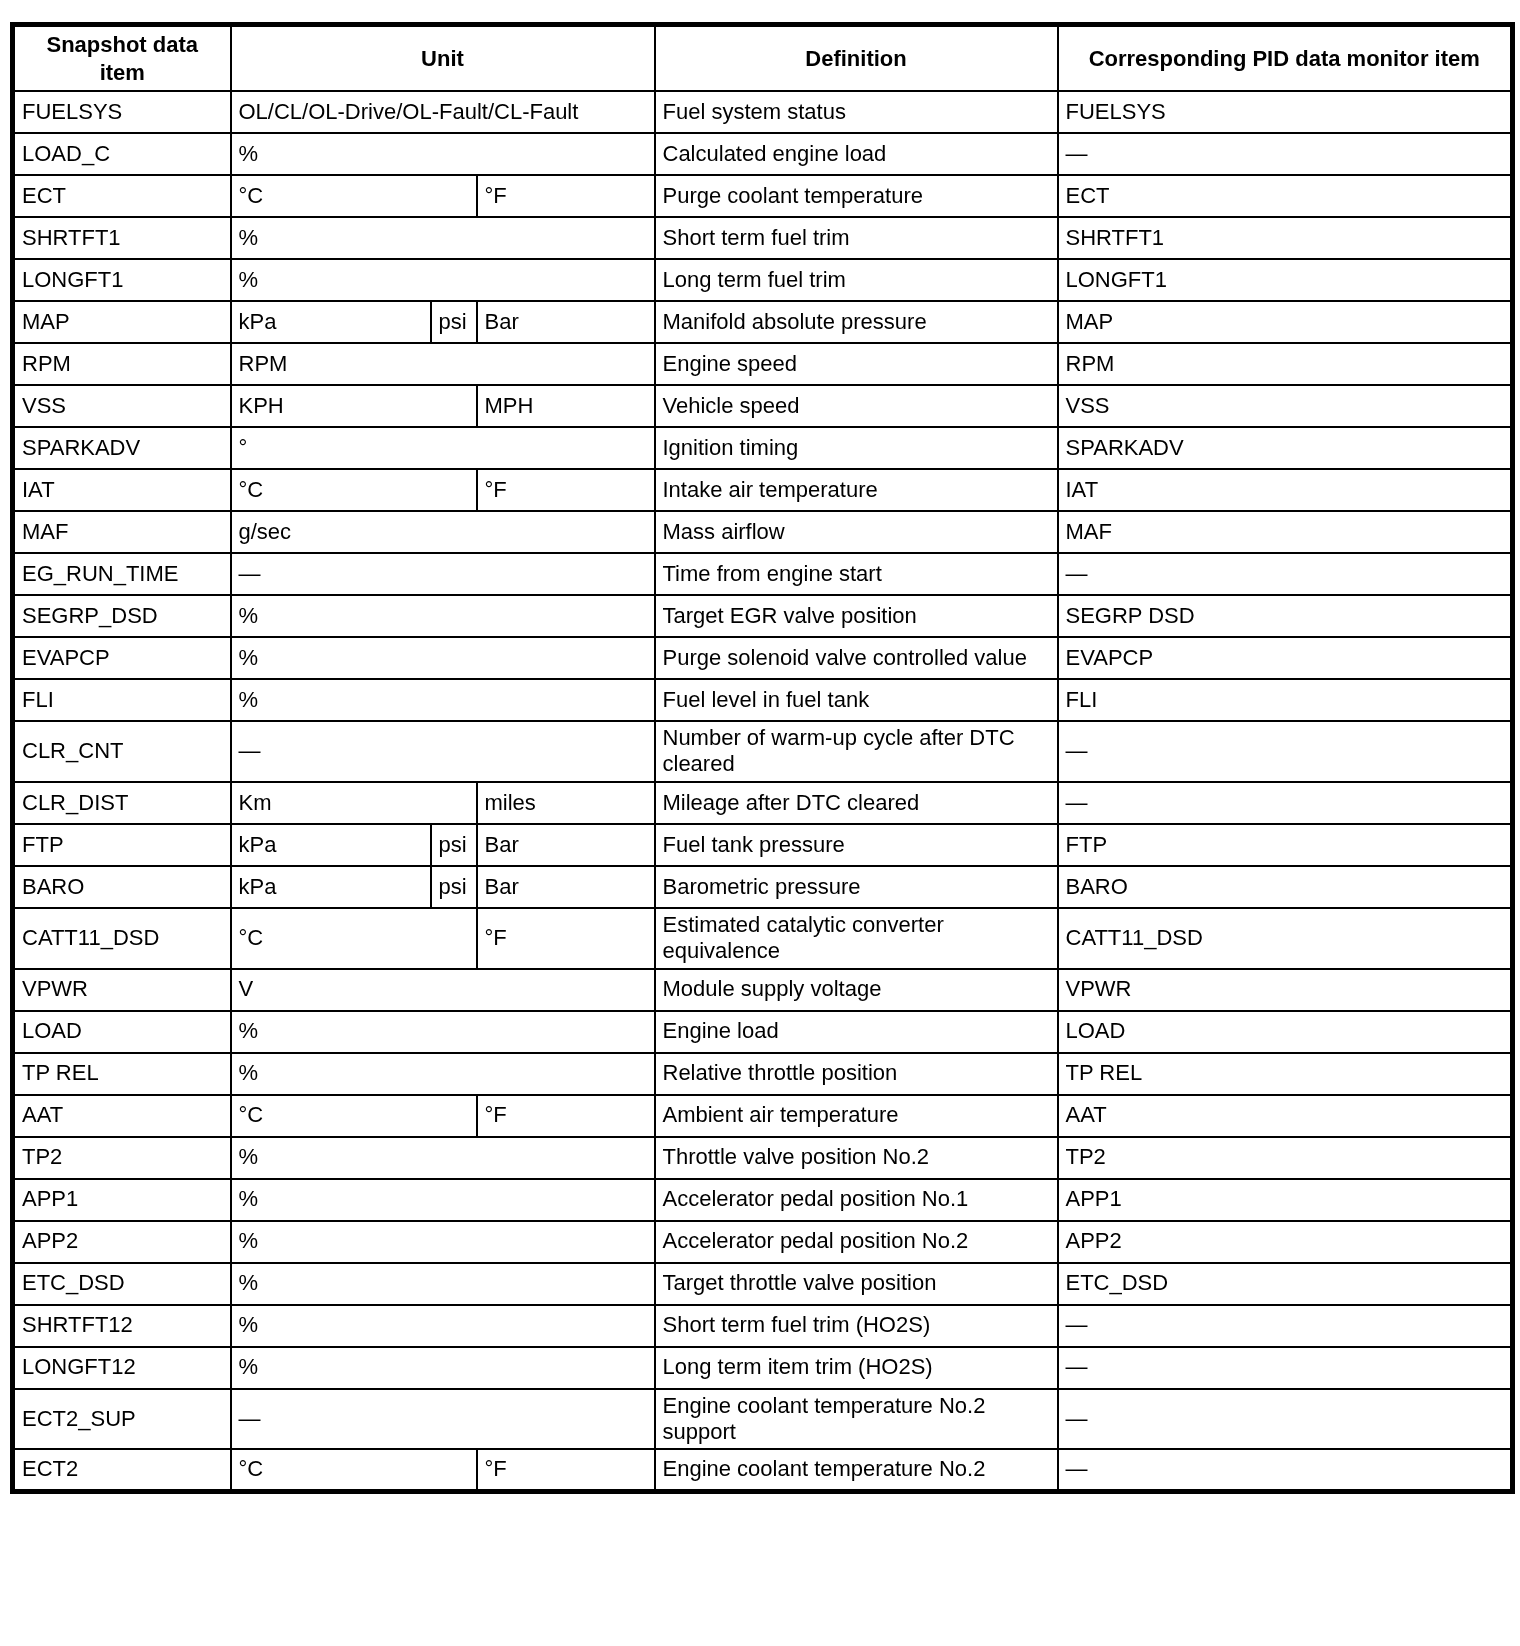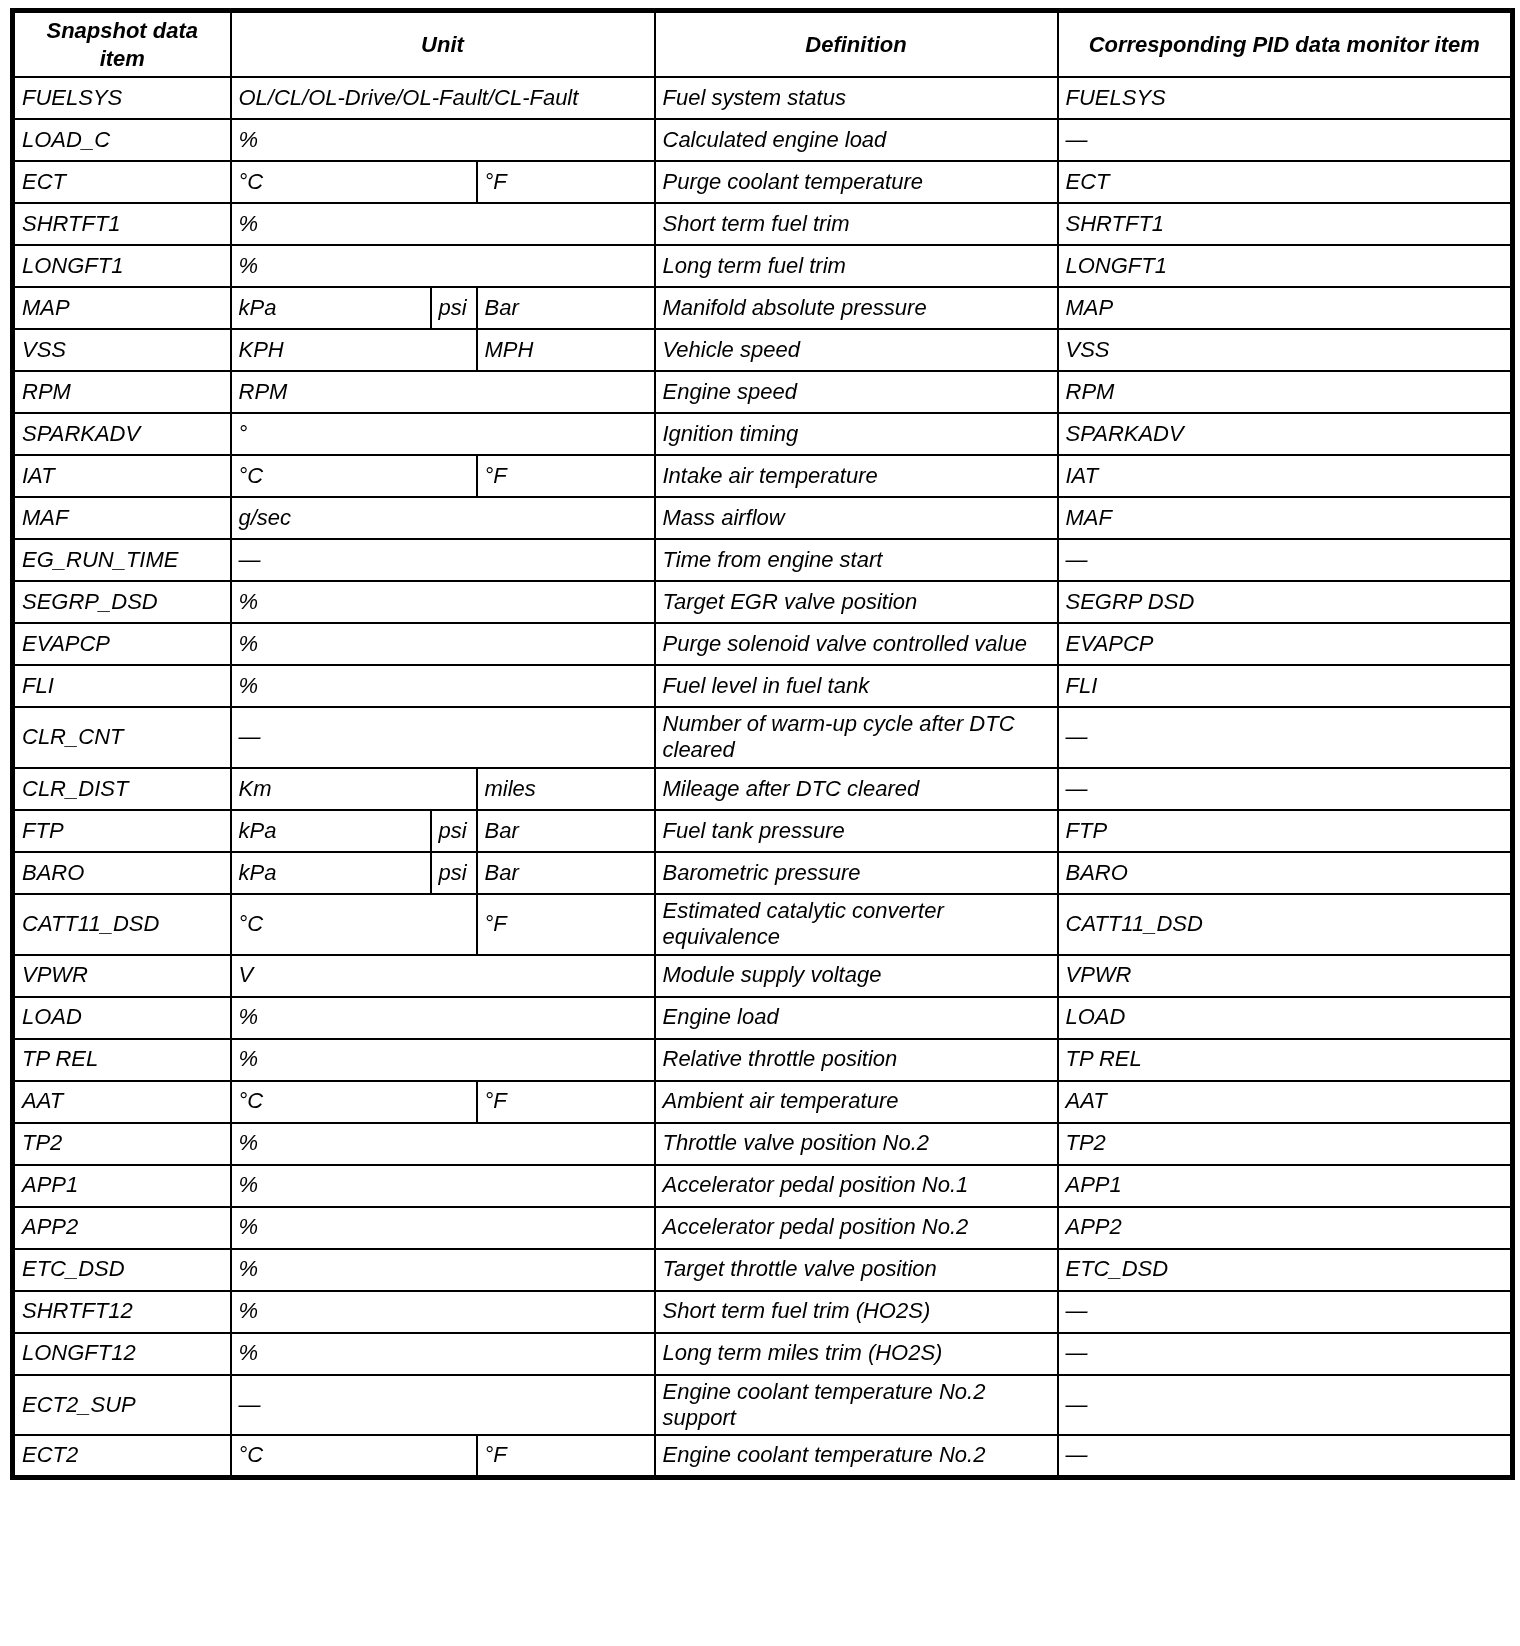--- a/index.html
+++ b/index.html
@@ -4,25 +4,24 @@
 <style>
   html, body {
     margin: 0;
     padding: 0;
     background: #ffffff;
   }
   .page {
     width: 1520px;
     min-height: 1646px;
     box-sizing: border-box;
-    padding: 8px 10px;
+    padding: 22px 10px;
     background: #ffffff;
     font-family: "Liberation Sans", sans-serif;
     color: #000000;
-    font-style: italic;
   }
   table.spec-table {
     width: 1500px;
     border-collapse: collapse;
     table-layout: fixed;
     border: 5px solid #000000;
   }
   table.spec-table th,
   table.spec-table td {
     border: 2px solid #000000;
@@ -105,31 +104,31 @@
         </tr>
         <tr>
           <td>MAP</td>
           <td class="unit-cell" colspan="1">kPa</td>
           <td class="unit-cell" colspan="1">psi</td>
           <td class="unit-cell" colspan="1">Bar</td>
           <td>Manifold absolute pressure</td>
           <td>MAP</td>
         </tr>
         <tr>
+          <td>RPM</td>
+          <td class="unit-cell" colspan="3">RPM</td>
+          <td>Engine speed</td>
+          <td>RPM</td>
+        </tr>
+        <tr>
           <td>VSS</td>
           <td class="unit-cell" colspan="2">KPH</td>
           <td class="unit-cell" colspan="1">MPH</td>
           <td>Vehicle speed</td>
           <td>VSS</td>
-        </tr>
-        <tr>
-          <td>RPM</td>
-          <td class="unit-cell" colspan="3">RPM</td>
-          <td>Engine speed</td>
-          <td>RPM</td>
         </tr>
         <tr>
           <td>SPARKADV</td>
           <td class="unit-cell" colspan="3">°</td>
           <td>Ignition timing</td>
           <td>SPARKADV</td>
         </tr>
         <tr>
           <td>IAT</td>
           <td class="unit-cell" colspan="2">°C</td>
@@ -254,21 +253,21 @@
         </tr>
         <tr>
           <td>SHRTFT12</td>
           <td class="unit-cell" colspan="3">%</td>
           <td>Short term fuel trim (HO2S)</td>
           <td>—</td>
         </tr>
         <tr>
           <td>LONGFT12</td>
           <td class="unit-cell" colspan="3">%</td>
-          <td>Long term miles trim (HO2S)</td>
+          <td>Long term item trim (HO2S)</td>
           <td>—</td>
         </tr>
         <tr>
           <td>ECT2_SUP</td>
           <td class="unit-cell" colspan="3">—</td>
           <td>Engine coolant temperature No.2 support</td>
           <td>—</td>
         </tr>
         <tr>
           <td>ECT2</td>

